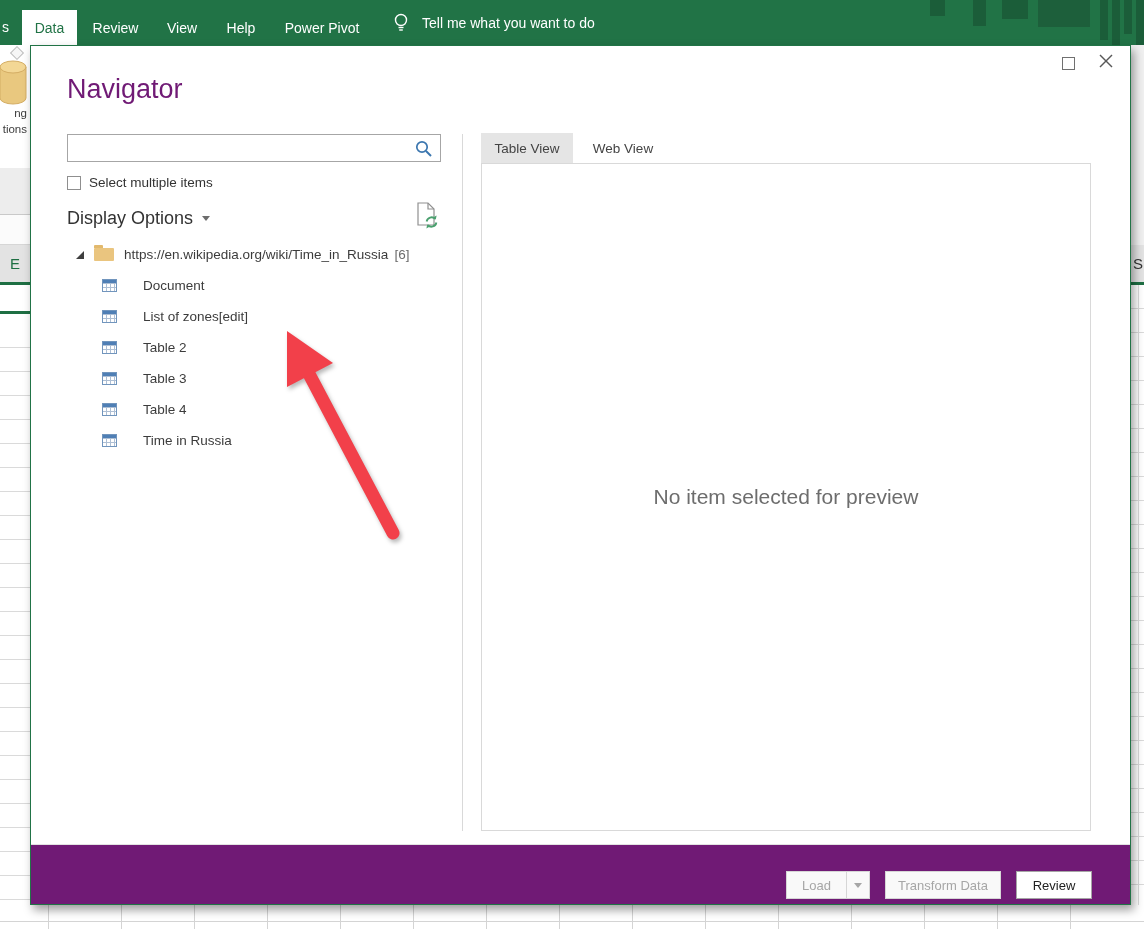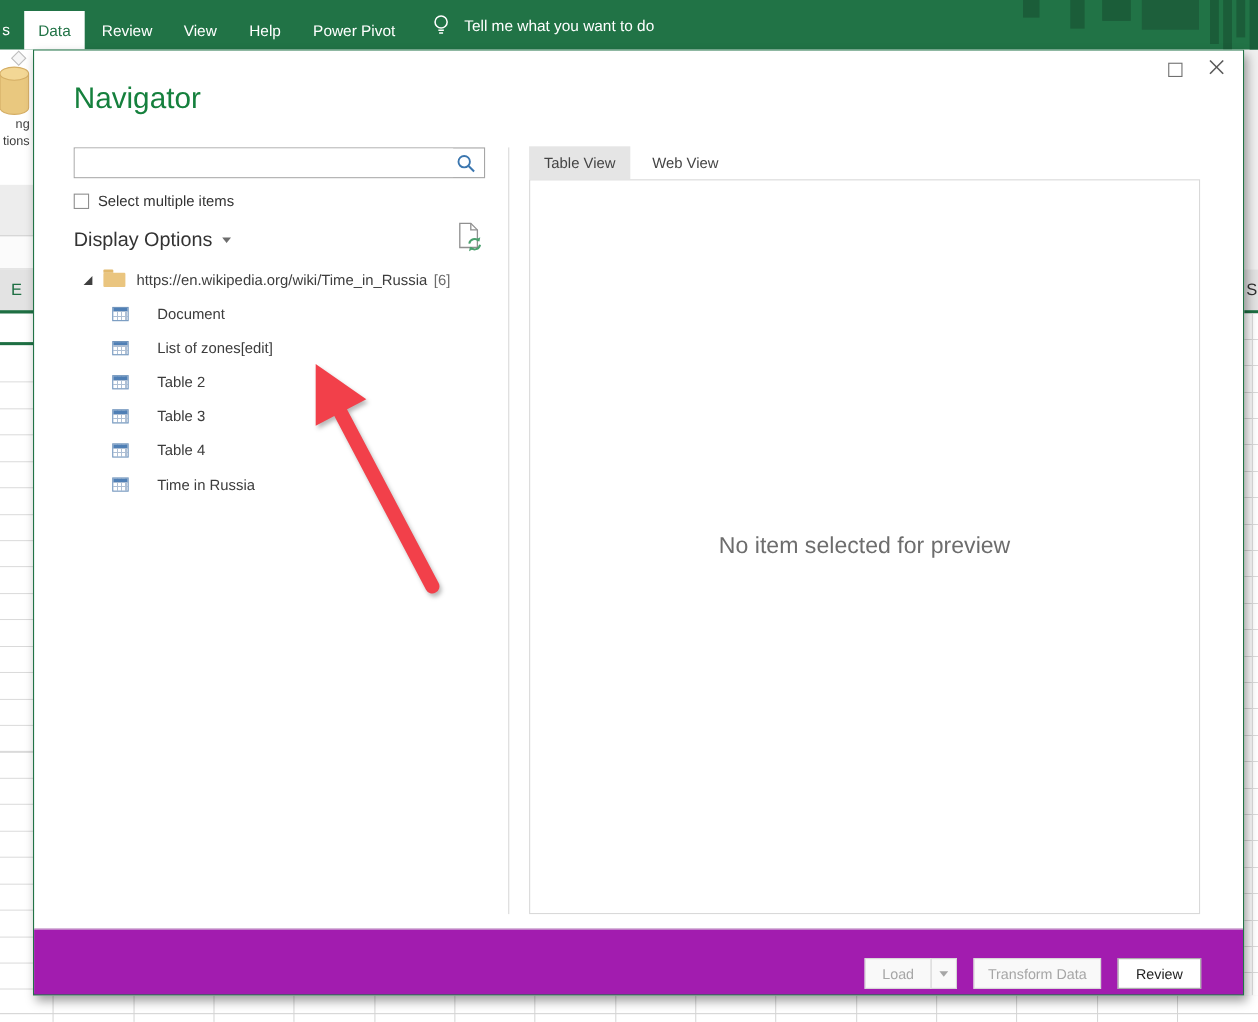--- a/index.html
+++ b/index.html
@@ -50,21 +50,21 @@
   .ws-bottom { position:absolute; left:0; top:905px; width:1144px; height:24px; background:#fff; z-index:0;
       background-image:repeating-linear-gradient(to right, transparent 0 72px, #d4d4d4 72px 73px); background-position:-24px 0; }
   .ws-bottom .hline { position:absolute; left:0; top:16px; width:100%; height:1px; background:#d4d4d4; }
 
   
   .dialog { position:absolute; left:30px; top:45px; width:1101px; height:860px; background:#fff;
             border:1px solid #217346; border-bottom-width:2px; box-shadow:3px 5px 9px rgba(0,0,0,.38); z-index:2; }
   .win-btn { position:absolute; top:4px; width:26px; height:26px; display:flex; align-items:center; justify-content:center; cursor:pointer; }
   .win-max { left:1024px; } .win-close { left:1062px; }
   .max-glyph { width:13px; height:13px; border:1.5px solid #707070; }
-  .dlg-title { position:absolute; left:36px; top:28px; font-size:27px; font-weight:300; color:#15803d; }
+  .dlg-title { position:absolute; left:36px; top:28px; font-size:27px; font-weight:300; color:#701a75; }
 
   .search-box { position:absolute; left:36px; top:88px; width:374px; height:28px; border:1px solid #a6a6a6; background:#fff; }
   .search-box input { position:absolute; left:0; top:0; width:344px; height:26px; border:none; outline:none; padding:0 6px; font-size:13px; font-family:inherit; }
   .search-icon { position:absolute; right:6px; top:4px; }
 
   .chk-row { position:absolute; left:36px; top:129px; display:flex; align-items:center; gap:8px; }
   .checkbox { width:14px; height:14px; border:1px solid #8f8f8f; background:#fff; cursor:pointer; }
   .chk-label { font-size:13.5px; color:#333; }
 
   .dispopt-row { position:absolute; left:36px; top:160px; height:24px; display:flex; align-items:center; gap:9px; cursor:pointer; }
@@ -90,21 +90,21 @@
 
   .view-tab { position:absolute; top:87px; height:30px; display:flex; align-items:center; justify-content:center;
               font-size:13.5px; color:#444; cursor:pointer; }
   .vt-table { left:450px; width:92px; background:#e5e5e5; }
   .vt-web { left:548px; width:88px; }
 
   .preview { position:absolute; left:450px; top:117px; width:610px; height:668px; border:1px solid #d9d9d9; background:#fff;
              display:flex; align-items:center; justify-content:center; }
   .preview-msg { font-size:21px; font-weight:300; color:#6d6d6d; }
 
-  .footer { position:absolute; left:0; top:798px; width:1099px; height:60px; background:#a21caf; border-top:1px solid #e2e2e2; }
+  .footer { position:absolute; left:0; top:798px; width:1099px; height:60px; background:#701a75; border-top:1px solid #e2e2e2; }
   .btn { position:absolute; top:26px; height:28px; display:flex; align-items:center; justify-content:center;
          font-size:13px; font-family:inherit; background:#f9f9f9; border:1px solid #d6d6d6; color:#a6a6a6; cursor:default; }
   .btn-load { left:755px; width:61px; }
   .btn-load-arrow { left:815px; width:24px; }
   .btn-load-arrow .caret-down { border-top-color:#a6a6a6; }
   .btn-transform { left:854px; width:116px; }
   .btn-cancel { left:985px; width:76px; background:#fff; border:1px solid #a6a6a6; color:#222; cursor:pointer; }
 
   .arrow-overlay { position:absolute; left:0; top:0; width:1144px; height:929px; z-index:5; pointer-events:none; }
 </style>

